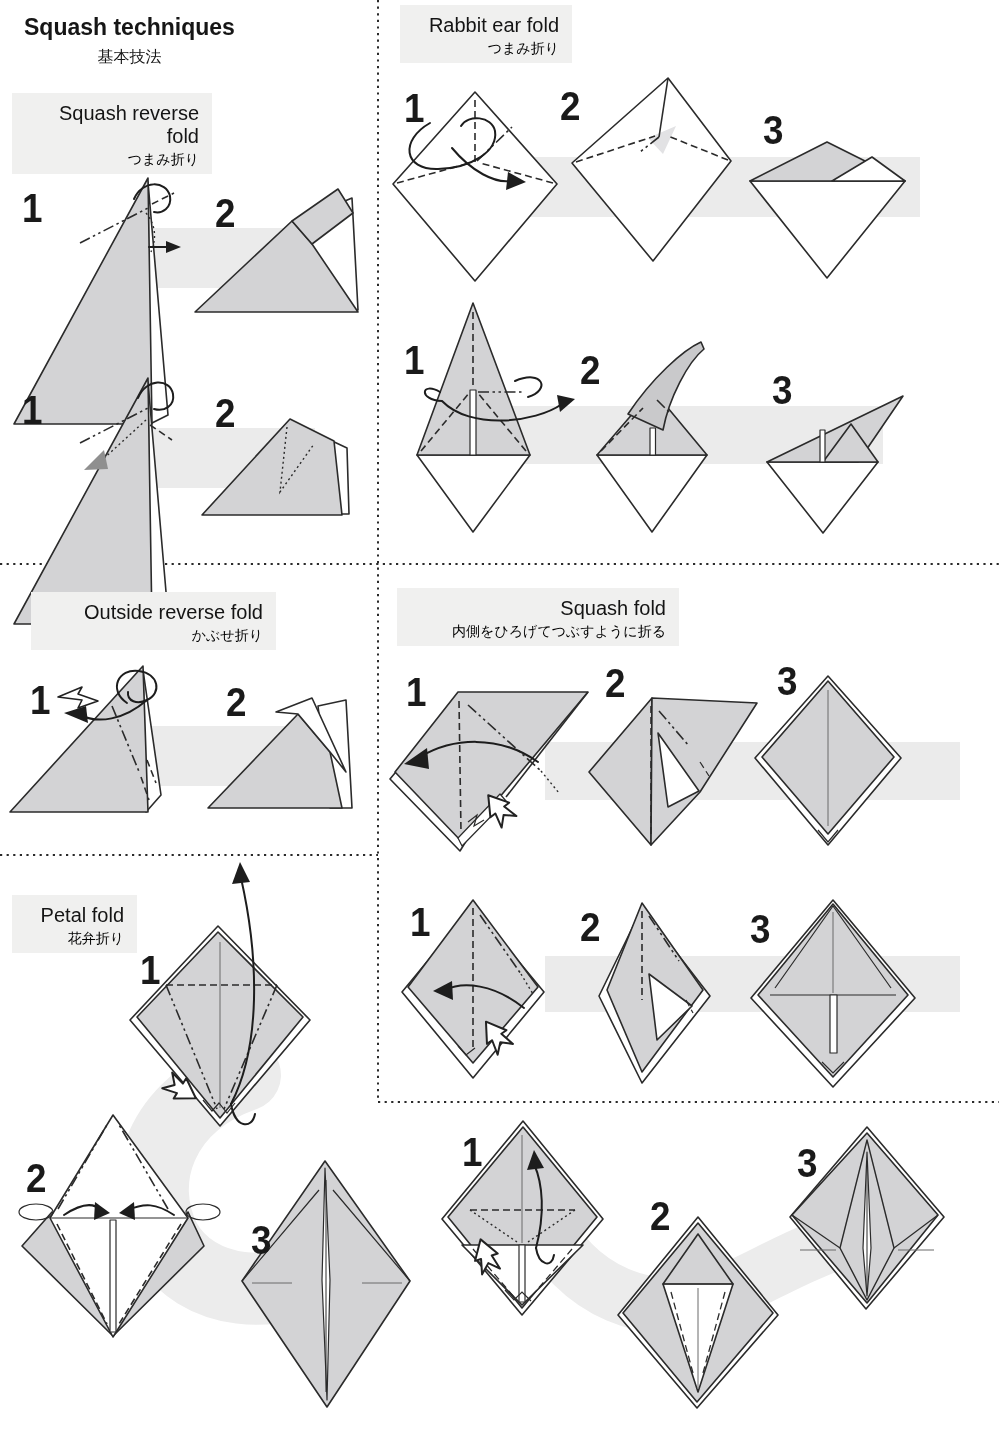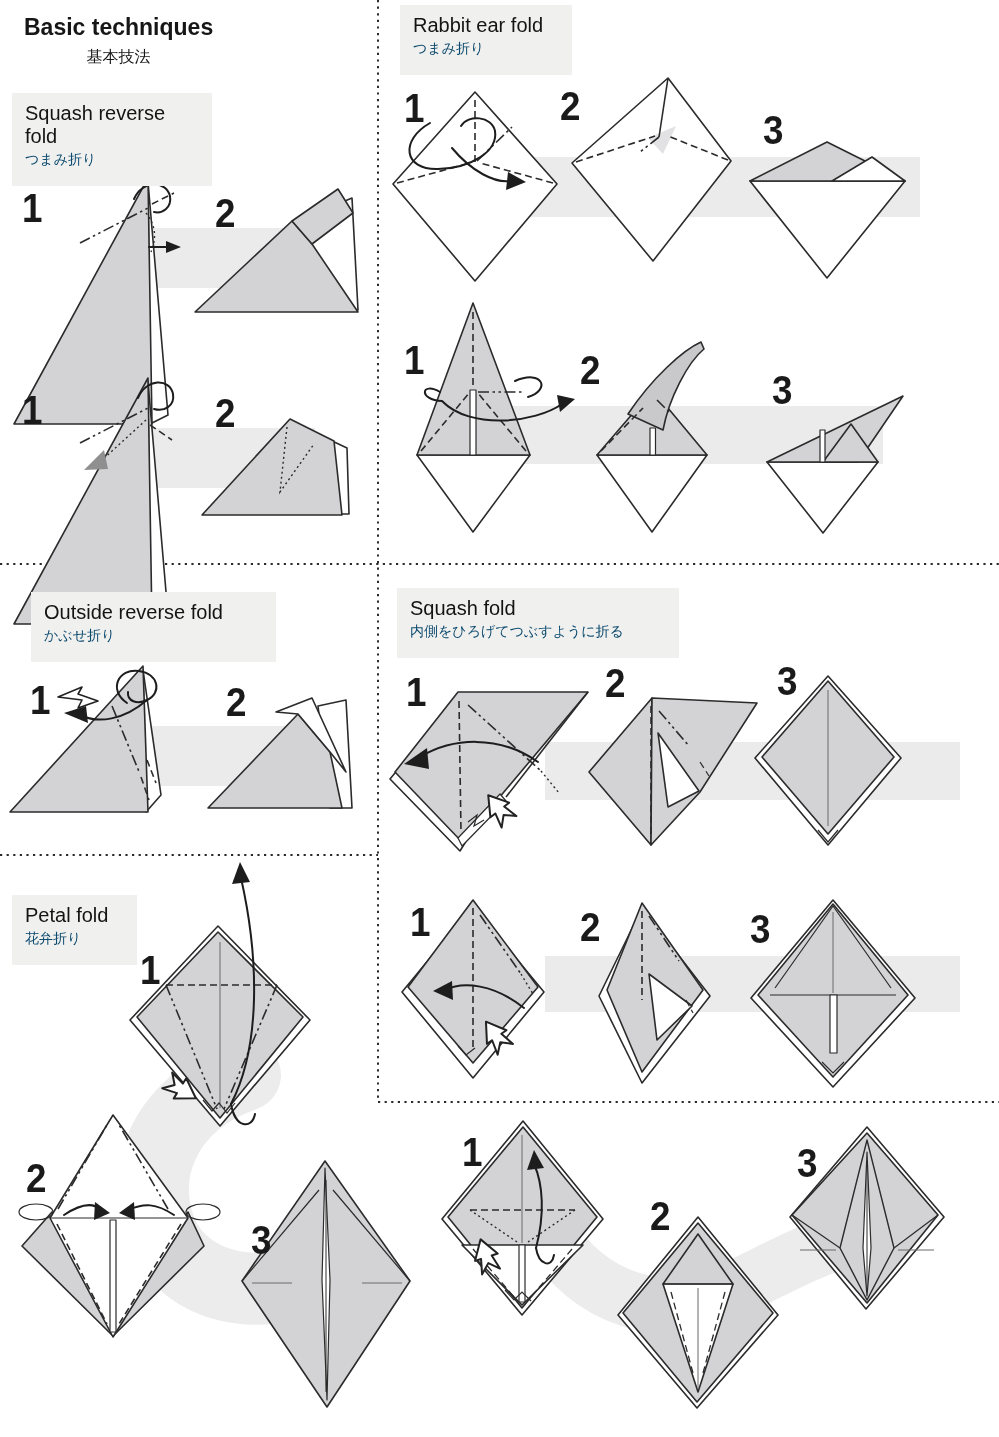--- a/index.html
+++ b/index.html
@@ -2,23 +2,23 @@
 <html><head>
 <meta charset="utf-8">
 <style>
   html,body{margin:0;padding:0;background:#fff;}
   #page{position:relative;width:999px;height:1437px;background:#ffffff;overflow:hidden;
         font-family:"Liberation Sans","DejaVu Sans",sans-serif;color:#161616;}
   #diagram-layer{position:absolute;left:0;top:0;}
   .hdr{position:absolute;left:24px;top:14px;}
   .hdr .t{font-size:23px;font-weight:bold;letter-spacing:0;}
   .hdr .s{font-size:16px;margin-top:6px;text-align:center;}
-  .label-box{position:absolute;background:#f0f0ef;padding:9px 13px 19px 13px;box-sizing:border-box;}
+  .label-box{position:absolute;background:#f0f0ef;padding:9px 13px 7px 13px;box-sizing:border-box;text-align:right;}
   .label-box .en{font-size:20px;color:#141414;line-height:1.15;}
-  .label-box .ja{font-size:14px;color:#0c4a6e;margin-top:4px;line-height:1.1;}
+  .label-box .ja{font-size:14px;color:#000000;margin-top:4px;line-height:1.1;}
   .step-num{position:absolute;font-size:40px;font-weight:bold;color:#1a1a1a;line-height:1;transform:scaleX(.92);transform-origin:left top;}
   
   .p   {fill:#d3d3d5;stroke:#2b2b2b;stroke-width:1.6;stroke-linejoin:round;}
   .pd  {fill:#c9c9cb;stroke:#2b2b2b;stroke-width:1.6;stroke-linejoin:round;}
   .w   {fill:#ffffff;stroke:#2b2b2b;stroke-width:1.6;stroke-linejoin:round;}
   .ln  {fill:none;stroke:#2b2b2b;stroke-width:1.6;}
   .ln2 {fill:none;stroke:#2b2b2b;stroke-width:1.2;}
   .thin{fill:none;stroke:#6a6a6a;stroke-width:1;}
   .dash{fill:none;stroke:#2b2b2b;stroke-width:1.6;stroke-dasharray:7 4;}
   .mdash{fill:none;stroke:#2b2b2b;stroke-width:1.6;stroke-dasharray:11 3.5 2.5 3.5 2.5 3.5;}
@@ -276,21 +276,21 @@
       <path class="p" d="M867 1133 L938 1215 L867 1303 L792 1215 Z"></path>
       <path class="ln2" d="M840 1248 L792 1215 M894 1248 L938 1215"></path>
       <path class="p" style="stroke-width:1.4" d="M867 1140 L894 1248 L867 1300 L840 1248 Z"></path>
       <path class="w" style="stroke-width:1.2" d="M867 1152 L871 1248 L867 1296 L863 1248 Z"></path>
       <path class="ln2" style="stroke-width:1" d="M867 1162 L867 1292"></path>
       <path class="thin" d="M800 1250 L836 1250 M898 1250 L934 1250"></path>
     </g>
   </svg>
 
   <div class="hdr">
-    <div class="t">Basic techniques</div>
+    <div class="t">Squash techniques</div>
     <div class="s">基本技法</div>
   </div>
 
   <div class="label-box" style="left:12px;top:93px;width:200px;">
     <div class="en">Squash reverse fold</div>
     <div class="ja">つまみ折り</div>
   </div>
   <div class="label-box" style="left:400px;top:5px;width:172px;">
     <div class="en">Rabbit ear fold</div>
     <div class="ja">つまみ折り</div>

